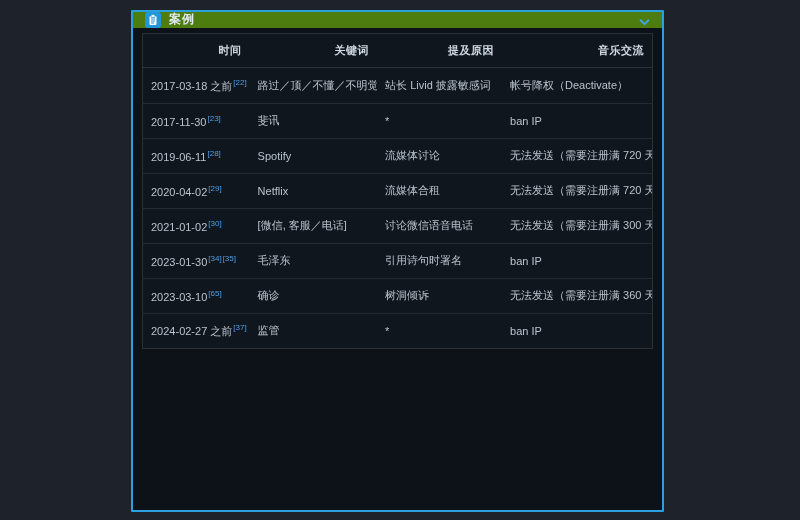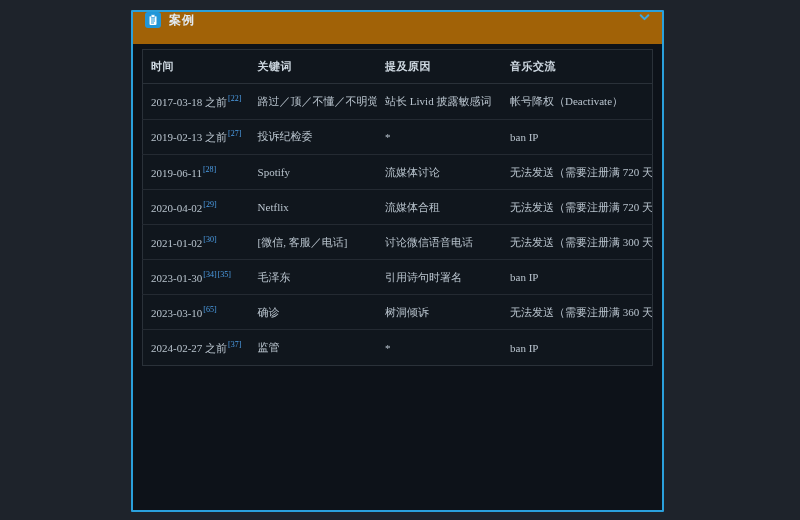--- a/index.html
+++ b/index.html
@@ -10,58 +10,57 @@
   }
   .stage{position:relative;width:800px;height:520px;}
   .panel{
     position:absolute;left:131px;top:10px;width:533px;height:502px;
     box-sizing:border-box;
     background:#0d1219;
     border:2px solid #2aa0dc;
     border-radius:1px;
   }
   .panel-header{
-    display:flex;align-items:flex-start;
-    height:32px;padding:0 12px;
-    background:#a16207;
+    display:flex;align-items:flex-end;
+    height:16px;padding:0 12px;
+    background:#4d7c0f;
     cursor:pointer;
   }
   .panel-icon{display:flex;align-items:center;flex:0 0 auto;}
   .panel-title{
     margin-left:8px;
     color:#e2eaf2;font-size:12px;font-weight:bold;
     letter-spacing:1px;
   }
   .panel-chevron{margin-left:auto;display:flex;align-items:center;}
   .panel-body{padding:5px 9px 12px;}
   table.cases{
     width:100%;
     border-collapse:collapse;
     background:#10161d;
     border:1px solid #2a3139;
     font-size:11px;
     color:#b9c4ce;
     table-layout:fixed;
   }
   table.cases th{
-    text-align:left;
+    text-align:right;
     padding:9px 8px;
     color:#cfd9e2;
     font-weight:bold;
     font-size:11px;
     border-bottom:1px solid #2a3139;
     letter-spacing:0.5px;
   }
   table.cases td{
     padding:9.5px 8px;
     border-bottom:1px solid #242a32;
     vertical-align:middle;
     white-space:nowrap;
     overflow:hidden;
-    font-family:Liberation Serif, serif;
   }
   table.cases tr:last-child td{border-bottom:none;}
   sup.ref{
     color:#4d9fe8;
     font-size:8px;
     margin-left:1px;
     cursor:pointer;
   }
   .col-time{width:21%;}
   .col-keyword{width:25%;}
@@ -110,29 +109,29 @@
           </tr>
         </thead>
         <tbody id="rows">
   <tr>
     <td><span class="t">2017-03-18 之前</span><span class="refs"><sup class="ref">[22]</sup></span></td>
     <td>路过／顶／不懂／不明觉厉</td>
     <td>站长 Livid 披露敏感词</td>
     <td>帐号降权（Deactivate）</td>
   </tr>
 
+  <tr>
+    <td><span class="t">2017-11-30</span><span class="refs"><sup class="ref">[23]</sup></span></td>
+    <td>斐讯</td>
+    <td>*</td>
+    <td>ban IP</td>
+  </tr>
 
 
 
-  <tr>
-    <td><span class="t">2019-02-13 之前</span><span class="refs"><sup class="ref">[27]</sup></span></td>
-    <td>投诉纪检委</td>
-    <td>*</td>
-    <td>ban IP</td>
-  </tr>
 
   <tr>
     <td><span class="t">2019-06-11</span><span class="refs"><sup class="ref">[28]</sup></span></td>
     <td>Spotify</td>
     <td>流媒体讨论</td>
     <td>无法发送（需要注册满 720 天）</td>
   </tr>
 
   <tr>
     <td><span class="t">2020-04-02</span><span class="refs"><sup class="ref">[29]</sup></span></td>

